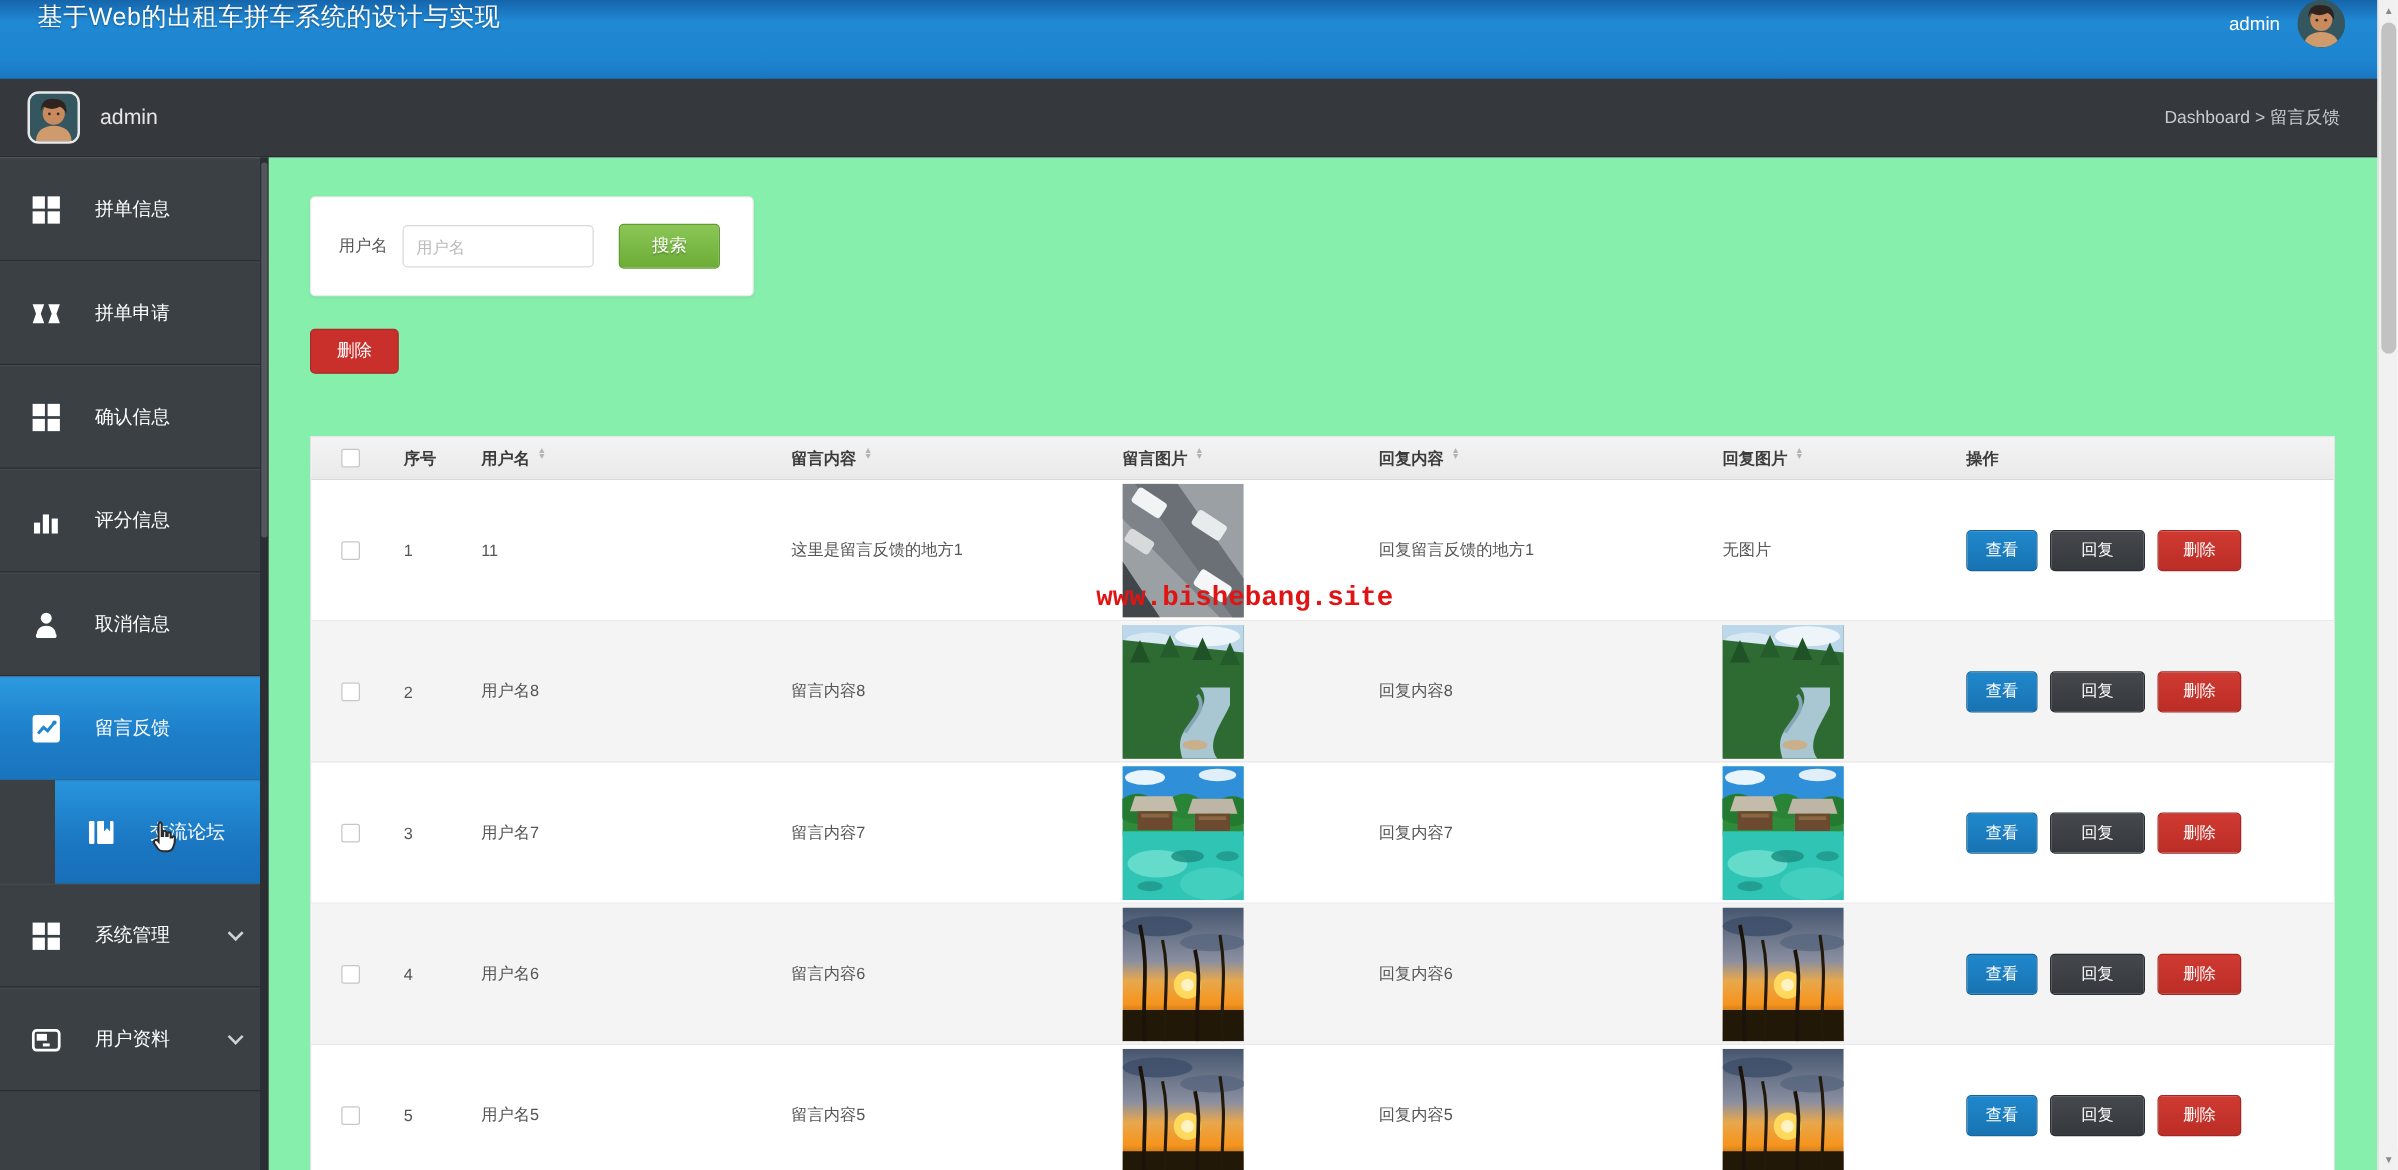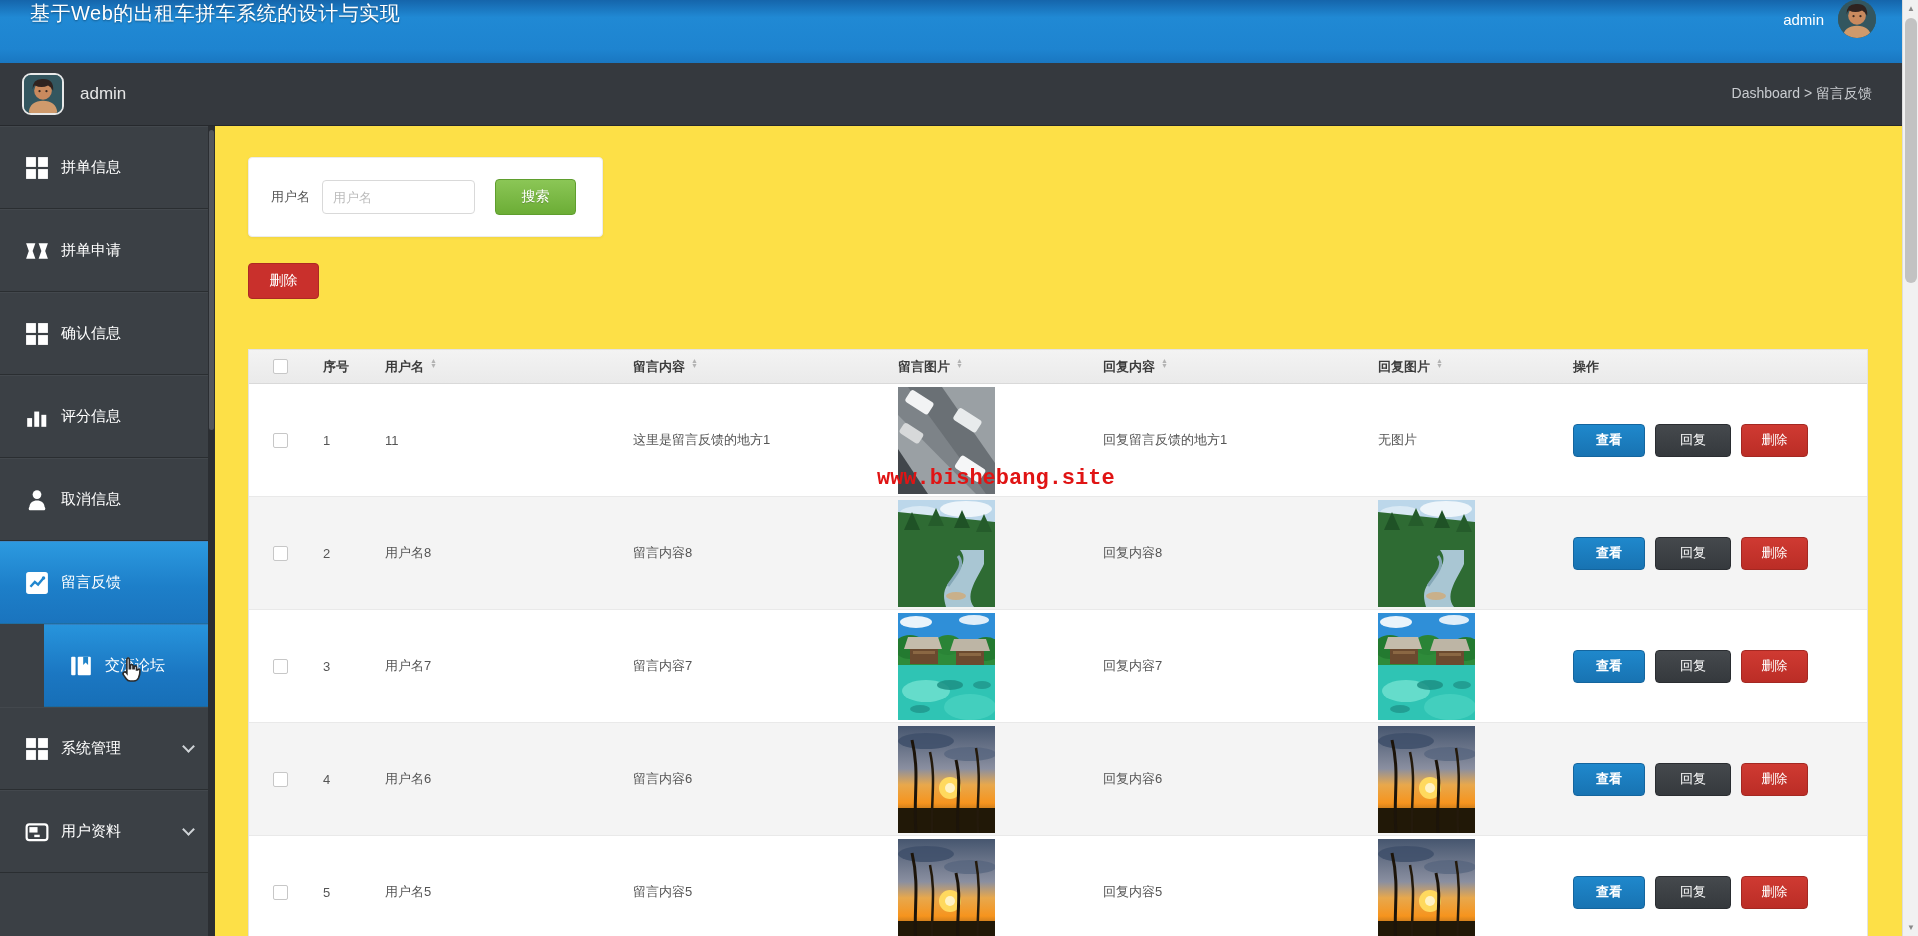--- a/index.html
+++ b/index.html
@@ -21,34 +21,34 @@
   
   .userbar { position:absolute; left:0; top:63px; right:16px; height:63px; background:#35393e;
     border-bottom:1px solid #26292d; display:flex; align-items:center; justify-content:space-between; padding:0 30px 0 22px; }
   .userbar-left { display:flex; align-items:center; gap:16px; }
   .avatar-square { width:42px; height:42px; border-radius:9px; overflow:hidden; border:2px solid #e9e9e9; background:#355e68; }
   .userbar-name { color:#e6e6e6; font-size:17px; }
   .breadcrumb { color:#c9ccd0; font-size:14px; }
 
   
   .sidebar { position:absolute; left:0; top:126px; bottom:0; width:215px; background:#3b4045; }
-  .side-item { position:relative; height:83px; display:flex; align-items:center; padding-left:25px; gap:12px;
+  .side-item { position:relative; height:83px; display:flex; align-items:center; padding-left:25px; gap:27px;
     border-bottom:1px solid rgba(0,0,0,.28); border-top:1px solid rgba(255,255,255,.045); cursor:pointer; }
   .side-item .si-icon { width:24px; height:24px; flex:0 0 auto; }
   .side-item .si-icon svg { width:24px; height:24px; display:block; }
   .side-label { color:#fff; font-size:15px; }
   .side-item.active { background:linear-gradient(180deg,#2c9ae0 0%,#1d7fc9 55%,#1a74be 100%); border-top-color:rgba(255,255,255,.15); }
   .side-item.hover  { background:linear-gradient(180deg,#2794dc 0%,#1b77c2 60%,#176fb7 100%); border-top-color:rgba(255,255,255,.12);margin-left:44px; }
   .chev { position:absolute; right:22px; top:50%; width:9px; height:9px; margin-top:-7px;
     border-right:2px solid #cfd3d7; border-bottom:2px solid #cfd3d7; transform:rotate(45deg); }
   .side-scroll { position:absolute; right:0; top:0; bottom:0; width:7px; background:#2b2e32; }
   .side-scroll .thumb { position:absolute; top:4px; left:1px; width:5px; height:300px; background:#53575c; border-radius:3px; }
 
   
-  .main { position:absolute; left:215px; top:126px; right:16px; bottom:0; background:#fde047; overflow:hidden; }
+  .main { position:absolute; left:215px; top:126px; right:16px; bottom:0; background:#86efac; overflow:hidden; }
 
   .search-card { position:absolute; left:33px; top:31px; width:355px; height:80px; background:#fff;
     border:1px solid #ececec; border-radius:4px; box-shadow:0 1px 3px rgba(0,0,0,.06);
     display:flex; align-items:center; padding:0 16px 0 22px; gap:12px; }
   .search-label { font-size:13px; color:#555; white-space:nowrap; }
   .search-input { width:153px; height:34px; border:1px solid #d9d9d9; border-radius:4px; padding:0 10px;
     font-size:13px; color:#333; font-family:inherit; outline:none; }
   .search-input::placeholder { color:#bcbcbc; }
   .btn { display:inline-flex; align-items:center; justify-content:center; border-radius:4px; color:#fff;
     font-size:13px; cursor:pointer; font-family:inherit; border:1px solid transparent; }
@@ -65,21 +65,21 @@
   .th { font-size:13px; font-weight:bold; color:#3c3c3c; display:flex; align-items:flex-start; gap:6px; padding-left:12px; cursor:pointer; }
   .th.noclick { cursor:default; }
   .sort { display:flex; flex-direction:column; line-height:5px; font-size:7px; color:#b3b3b3; }
   .trow { min-height:113px; border-bottom:1px solid #e9e9e9; font-size:13px; color:#555; }
   .trow.alt { background:#f4f4f4; }
   .td { padding-left:12px; }
   .td-center { display:flex; justify-content:center; padding-left:0; }
   .cb { width:15px; height:15px; border:1px solid #c7c7c7; border-radius:2px; background:#fff; display:inline-block; cursor:pointer; }
   .cell-img { width:97px; height:107px; display:block; }
   .ops { display:flex; gap:10px; padding-left:12px; }
-  .btn-view  { width:72px; height:33px; background:linear-gradient(180deg,#1f88cc,#1873b2); border-color:#14659e;font-weight:bold; }
+  .btn-view  { width:57px; height:33px; background:linear-gradient(180deg,#1f88cc,#1873b2); border-color:#14659e; }
   .btn-reply { width:76px; height:33px; background:linear-gradient(180deg,#45494d,#35393d); border-color:#2a2d31; }
   .btn-del   { width:67px; height:33px; background:linear-gradient(180deg,#cf3a32,#bb2d26); border-color:#a42822; }
 
   .watermark { position:absolute; left:662px; top:340px; font-family:"Liberation Mono","DejaVu Sans Mono",monospace;
     font-size:22px; color:#e01414; font-weight:bold; pointer-events:none; }
 
   
   .page-scrollbar { position:absolute; right:0; top:0; bottom:0; width:16px; background:#f1f1f1; border-left:1px solid #dcdcdc; }
   .ps-arrow { position:absolute; left:0; width:16px; height:17px; display:flex; align-items:center; justify-content:center;
     color:#8a8a8a; font-size:8px; background:#f1f1f1; }

